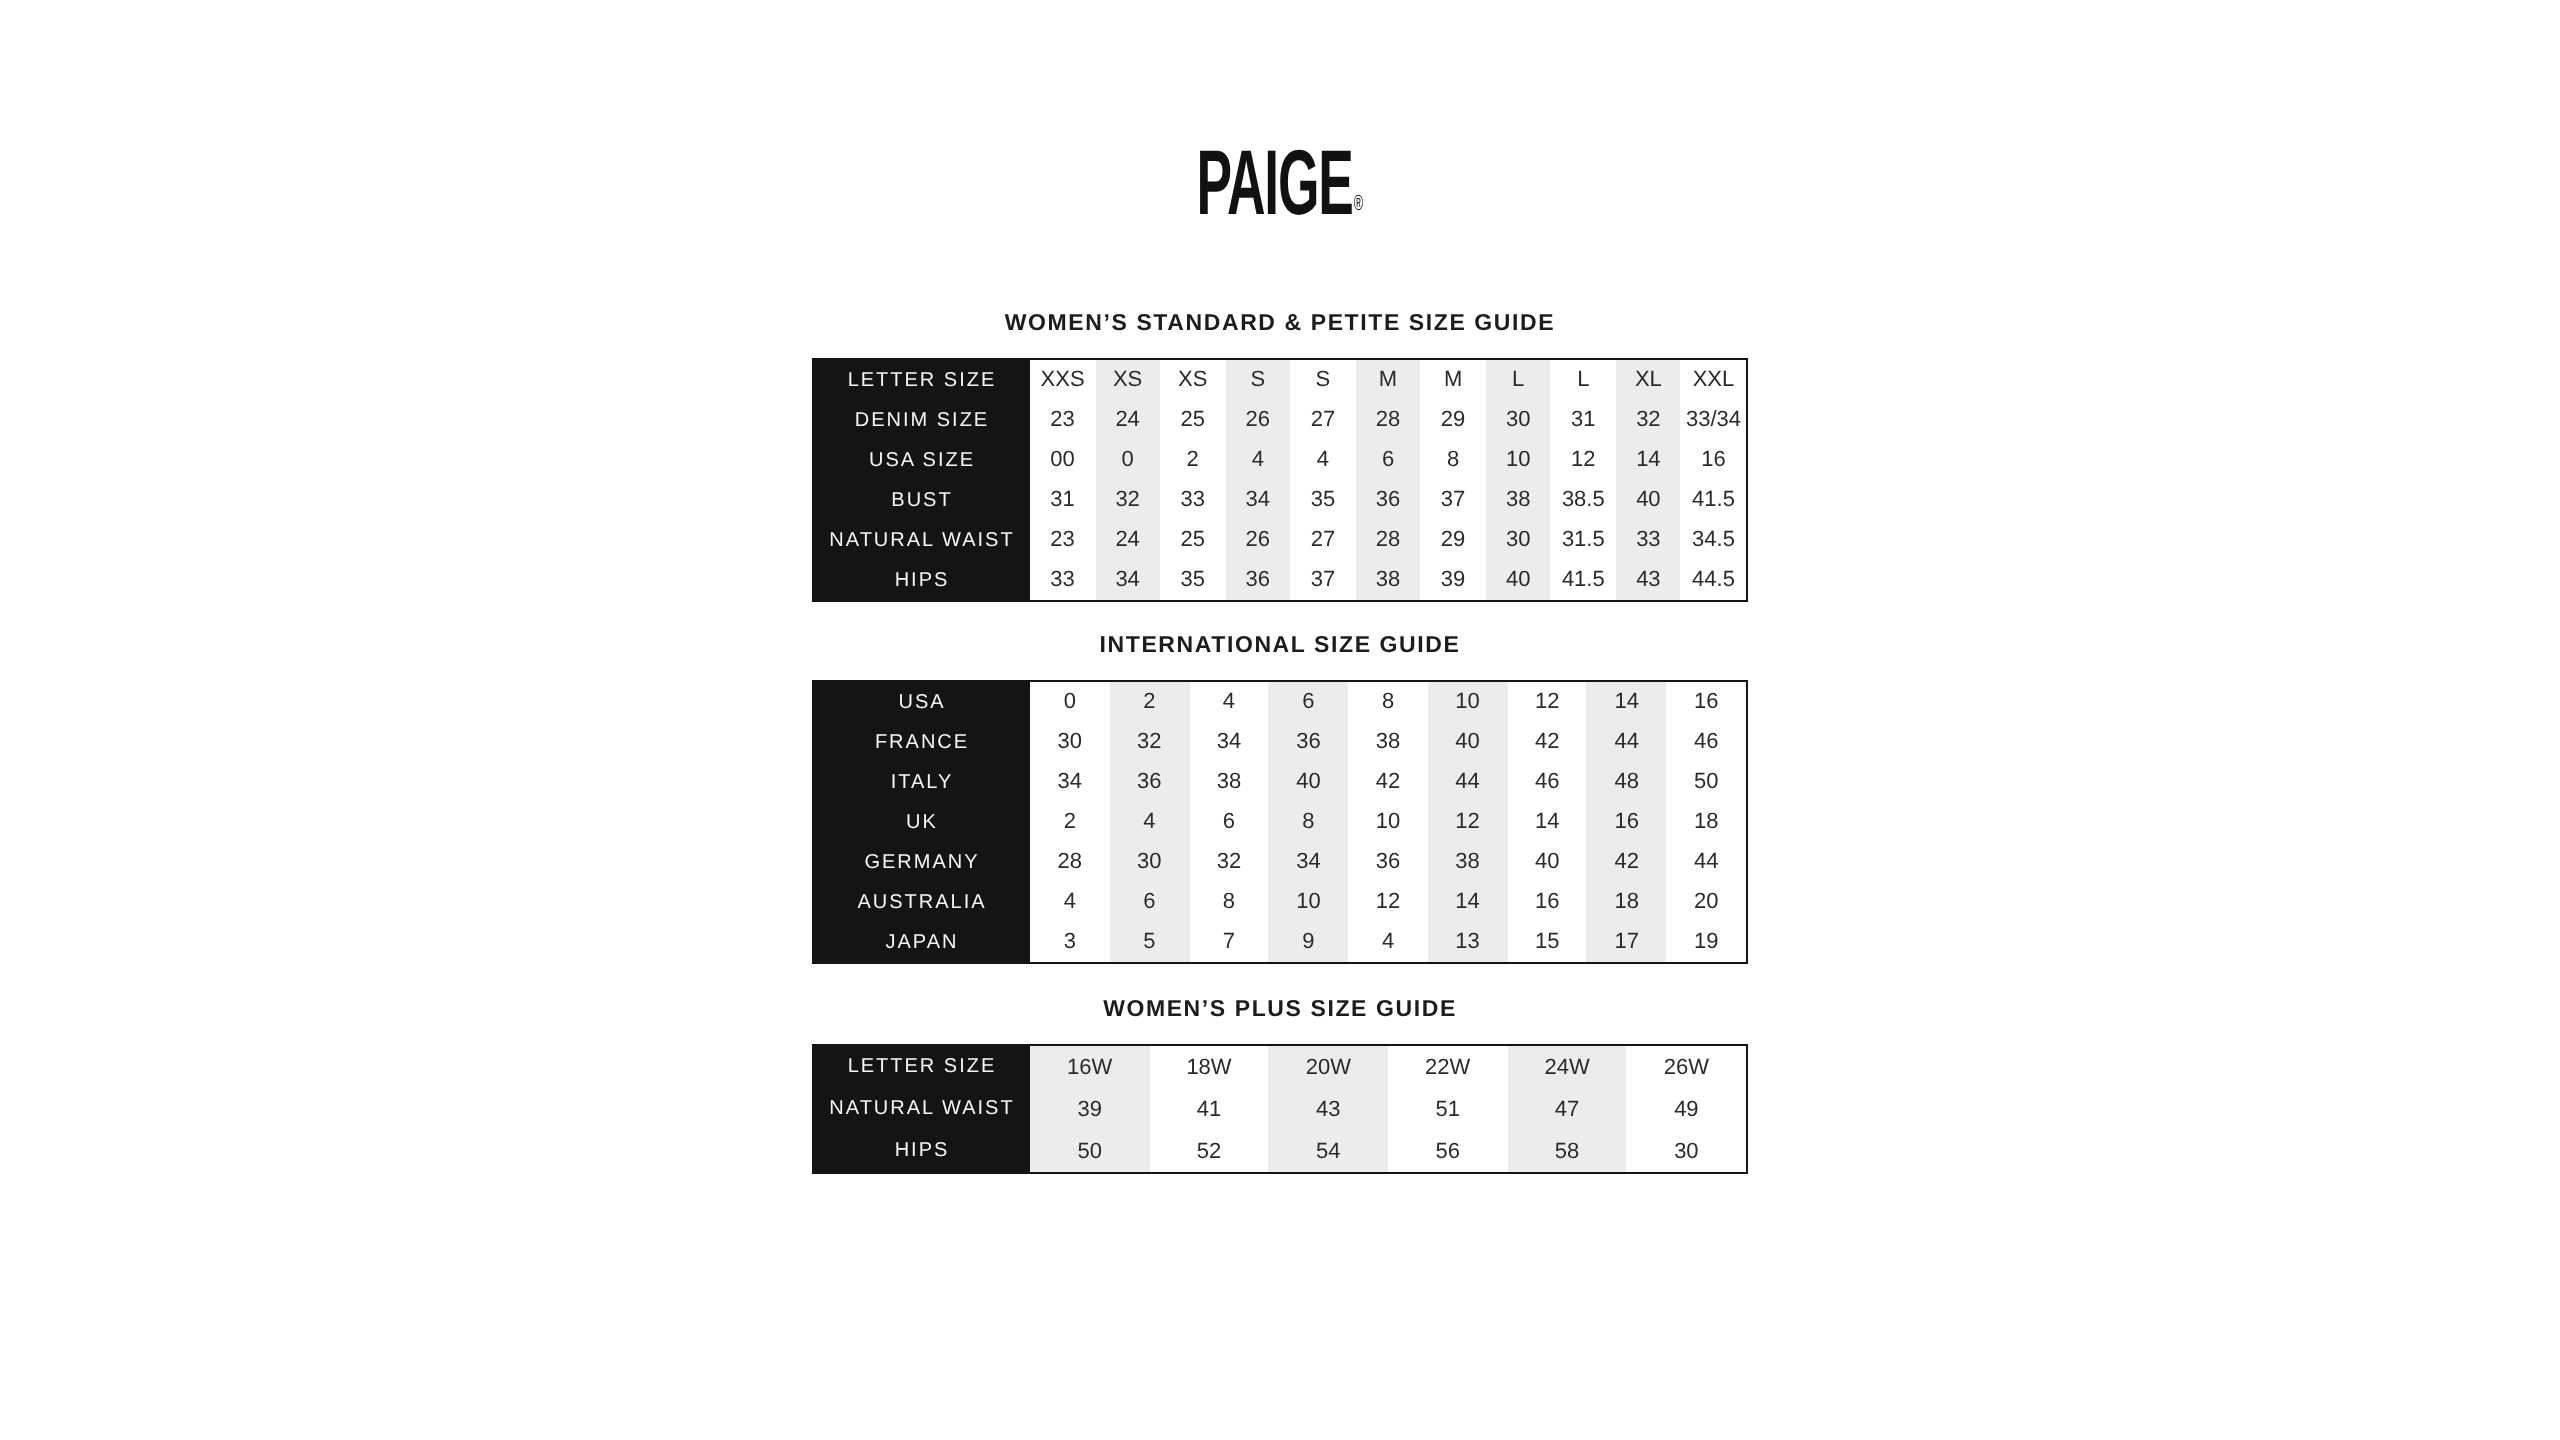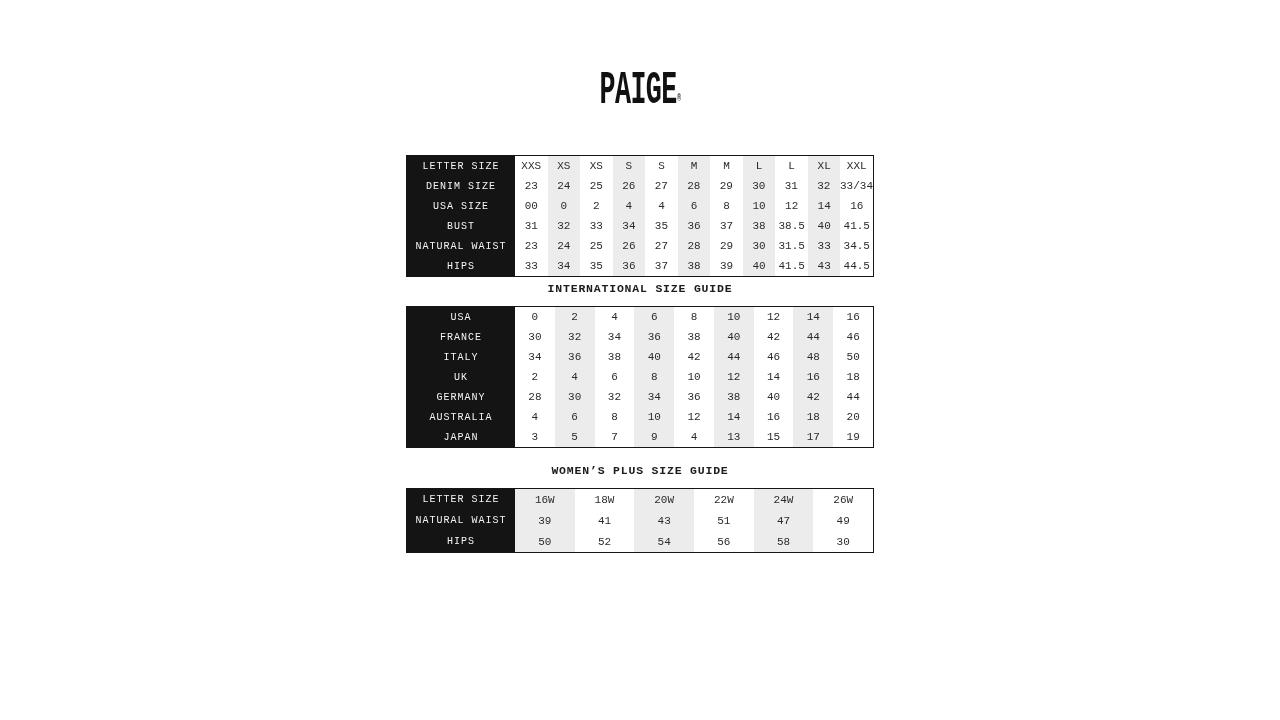--- a/index.html
+++ b/index.html
@@ -7,21 +7,20 @@
   body {
     font-family: "Liberation Sans", sans-serif;
     color: #2b2b2b;
   }
   .canvas {
     position: relative;
     width: 1280px;
     height: 720px;
     background: #ffffff;
     overflow: hidden;
-    font-family: Liberation Mono, monospace;
   }
   
   .logo-block {
     padding-top: 68px;
     display: flex;
     justify-content: center;
     height: 108px;
   }
   .logo {
     display: inline-block;
@@ -49,21 +48,21 @@
   }
   .guide-title {
     text-align: center;
     font-size: 11.5px;
     font-weight: 700;
     letter-spacing: 0.8px;
     color: #1c1c1c;
     line-height: 14px;
     margin-bottom: 10px;
   }
-  .section + .section .guide-title { margin-top: 5px; }
+  .section + .section .guide-title { margin-top: 15px; }
   .section.plus .guide-title { margin-top: 16px; text-align: center; }
   
   .sg-table {
     border: 1px solid #151515;
     background: #ffffff;
     display: flex;
     flex-direction: column;
   }
   .sg-row {
     display: flex;
@@ -100,20 +99,21 @@
 
   <div class="logo-block">
     <div class="logo">
       <span>PAIGE</span><span class="reg">®</span>
     </div>
   </div>
 
   <div class="content">
 
     <div class="section">
+      <div class="guide-title">WOMEN’S STANDARD &amp; PETITE SIZE GUIDE</div>
       <div class="sg-table">
           <div class="sg-row">
             <div class="sg-label">LETTER SIZE</div>
             <div class="sg-cell">XXS</div>
             <div class="sg-cell shaded">XS</div>
             <div class="sg-cell">XS</div>
             <div class="sg-cell shaded">S</div>
             <div class="sg-cell">S</div>
             <div class="sg-cell shaded">M</div>
             <div class="sg-cell">M</div>

